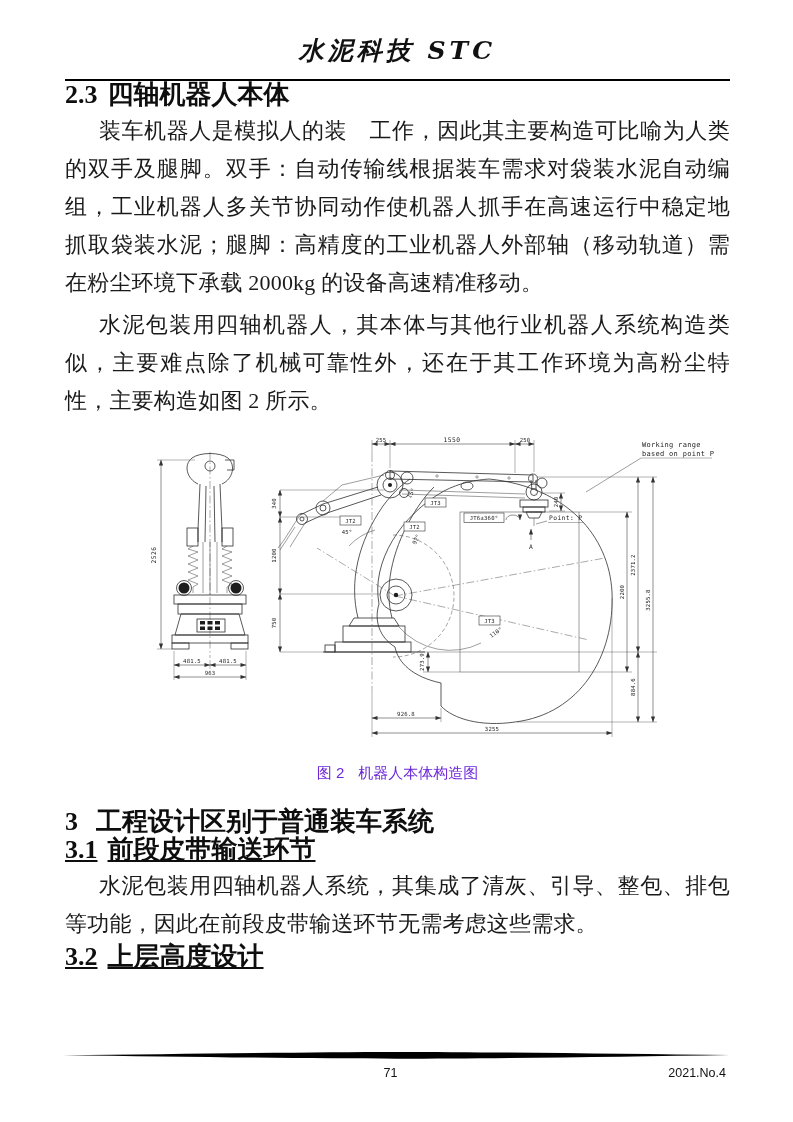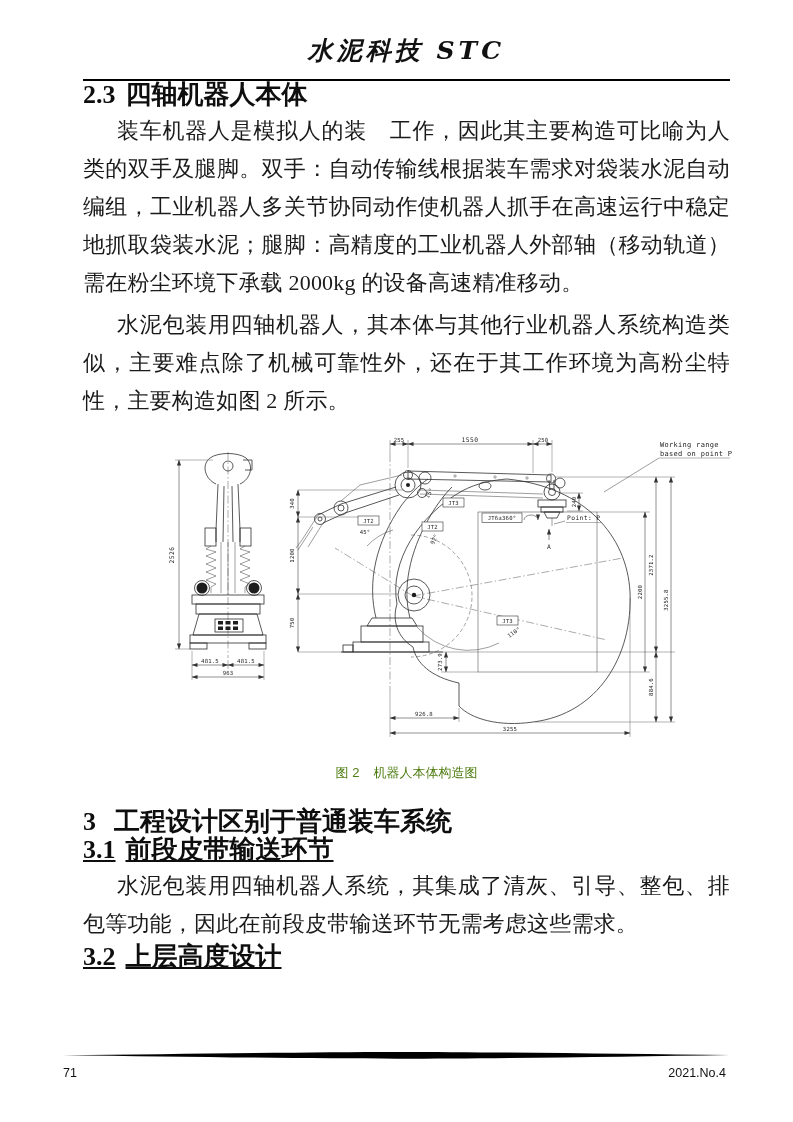--- a/index.html
+++ b/index.html
@@ -1,38 +1,38 @@
 <!DOCTYPE html>
 <html><head>
 <meta charset="utf-8">
 <style>
   html,body{margin:0;padding:0;background:#888;}
   .page{position:relative;width:793px;height:1122px;background:#ffffff;margin:0 auto;
         font-family:"Liberation Serif",serif;color:#161616;overflow:hidden;}
-  .content{padding:36px 63px 0 65px;margin-left:18px;}
+  .content{padding:36px 63px 0 65px;}
   .journal-title{text-align:center;font-family:"DejaVu Serif",serif;font-style:italic;font-weight:bold;
         font-size:25px;letter-spacing:4px;line-height:30px;color:#111;}
   .header-rule{margin-top:13px;border-top:2.2px solid #000;height:0;}
   h2.sec,h3.sec{margin:0;font-family:"Liberation Sans",sans-serif;font-weight:bold;color:#0e0e0e;}
   .sec{font-size:26px;line-height:26px;}
   .sec .num{font-family:"Liberation Serif",serif;font-weight:bold;margin-right:10px;}
   .sec.main{margin-top:24px;line-height:28px;}
   .sec.main .num{margin-right:18px;}
   .h23{margin-top:10px;}
   .h31,.h32{margin-top:11px;text-decoration:underline;}
   p.body{margin:4px 0 0 0;font-size:22px;line-height:38px;text-align:justify;
         text-indent:34px;letter-spacing:0.2px;color:#1a1a1a;}
   .figure{margin-top:10px;margin-left:72px;height:327px;}
   .caption{margin-top:6px;text-align:center;font-family:"Liberation Sans",sans-serif;
-        font-size:13px;font-weight:500;line-height:20px;color:#4d7c0f;}
+        font-size:15px;font-weight:500;line-height:20px;color:#6d28d9;}
   .cap-gap{display:inline-block;width:14px;}
   .footer{position:absolute;left:63px;right:63px;top:1046px;}
   .footer-row{position:relative;height:18px;margin-top:2px;
         font-family:"Liberation Sans",sans-serif;font-size:12.5px;color:#111;}
-  .page-num{position:absolute;left:0;right:12px;}
+  .page-num{position:absolute;left:0;right:12px;text-align:center;}
   .issue{position:absolute;right:4px;text-align:center;}
   
   .ln{fill:none;stroke:#2e2e2e;stroke-width:.8;}
   .lt{fill:none;stroke:#3c3c3c;stroke-width:.5;}
   .ext{fill:none;stroke:#555;stroke-width:.45;}
   .dim{fill:none;stroke:#333;stroke-width:.55;}
   .cl{fill:none;stroke:#555;stroke-width:.5;stroke-dasharray:8 2.5 1.5 2.5;}
   .dsh{fill:none;stroke:#555;stroke-width:.55;stroke-dasharray:4 2.5;}
   .blk{fill:#1d1d1d;stroke:none;}
   .bx{fill:#fff;stroke:#333;stroke-width:.6;}

